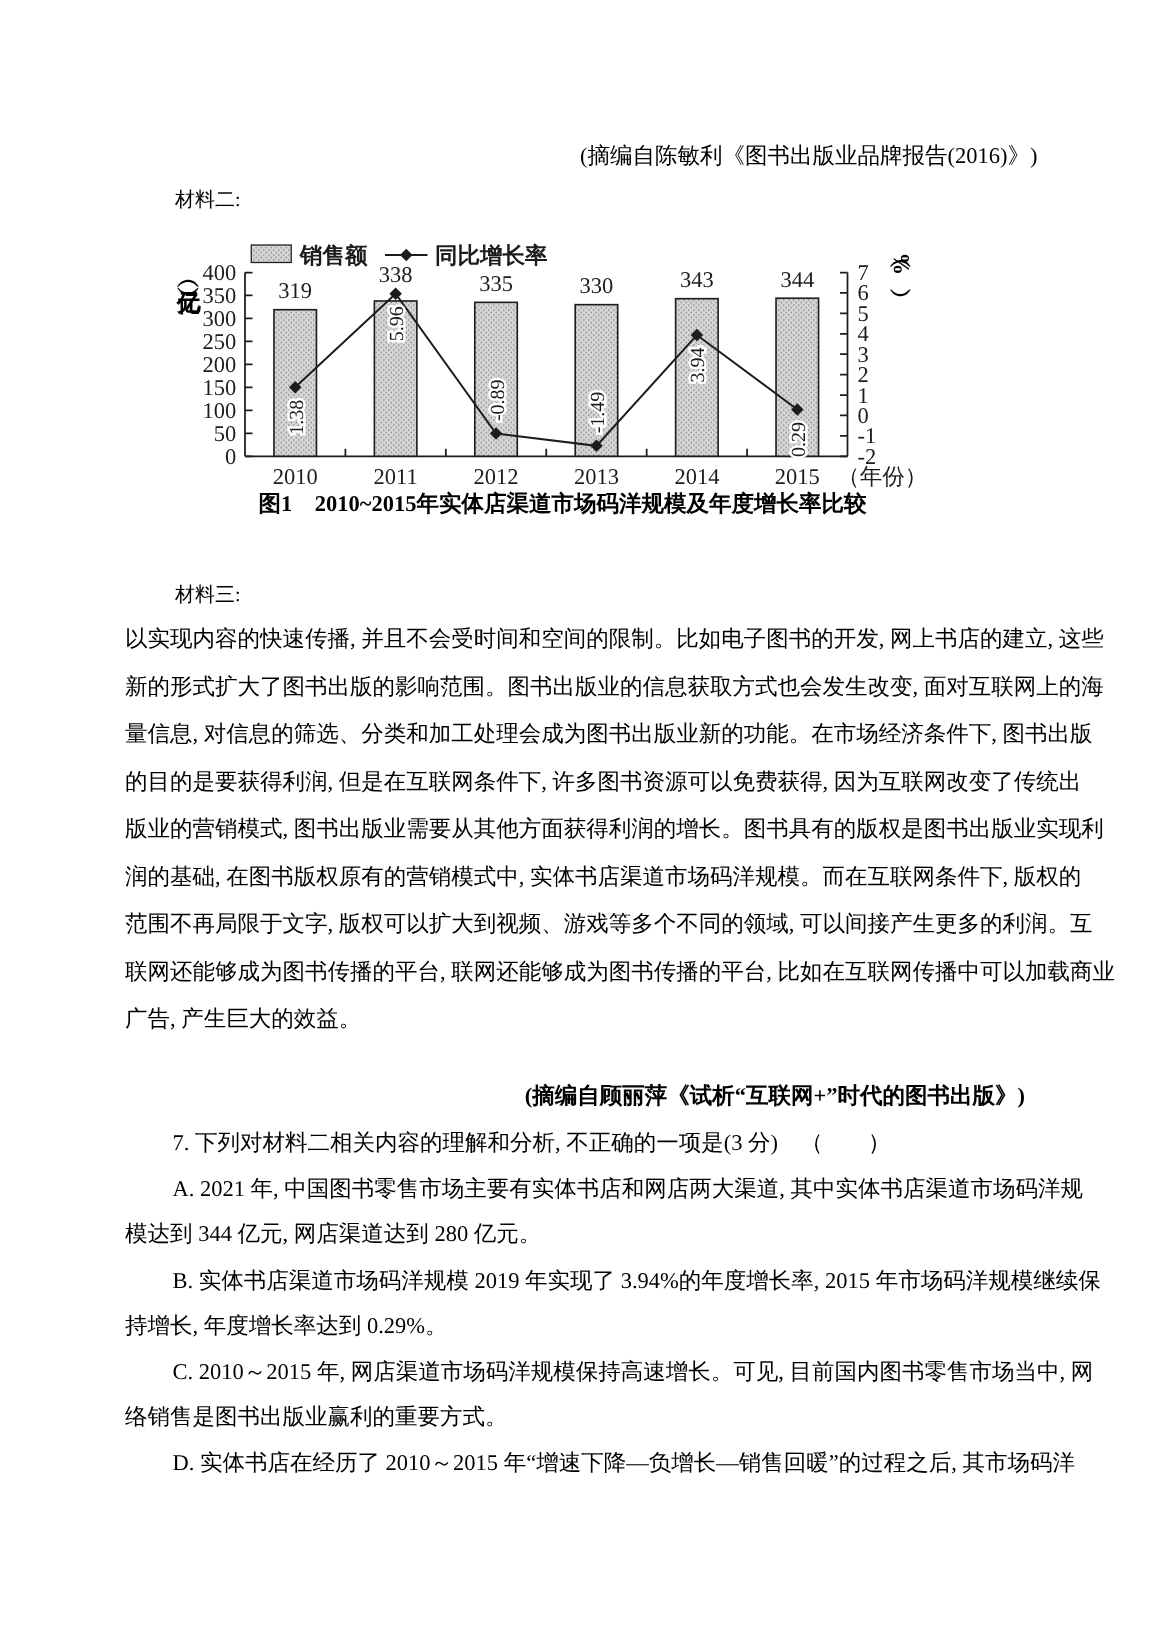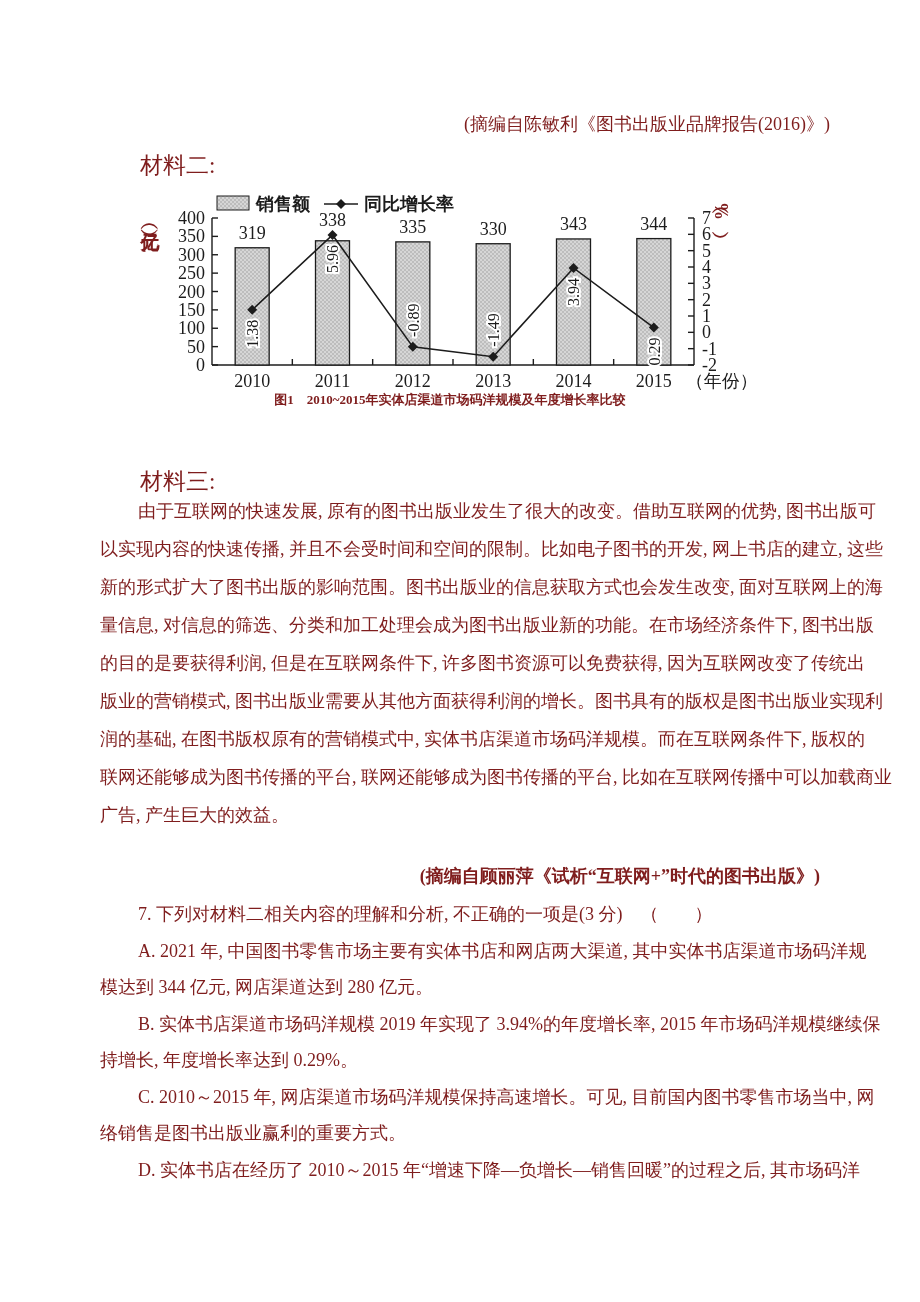--- a/index.html
+++ b/index.html
@@ -1,34 +1,34 @@
 <!DOCTYPE html>
 <html><head>
 <meta charset="utf-8">
 <style>
   html,body{margin:0;padding:0;background:#e8e8e8;}
   .page{
     position:relative;
     width:920px;height:1302px;
     background:#ffffff;
     font-family:"Liberation Serif","DejaVu Serif",serif;
-    color:#7f1d1d;
+    color:#000000;
     overflow:hidden;
   }
   .abs{position:absolute;}
   .src{font-size:18px;white-space:nowrap;}
   .src1{top:112px;right:90px;}
   .src2{top:431px;right:104px;}
   .src3{top:864px;right:100px;font-weight:bold;}
-  .mat-label{font-size:23px;left:140px;white-space:nowrap;}
+  .mat-label{font-size:16px;left:140px;white-space:nowrap;}
   .mat2{top:150px;}
   .mat3{top:466px;}
-  .chart-wrap{left:144px;top:185px;width:620px;height:208px;}
+  .chart-wrap{left:128px;top:185px;width:620px;height:208px;}
   .caption{left:140px;top:391px;width:620px;text-align:center;
-           font-size:13px;font-weight:bold;white-space:nowrap;}
+           font-size:18px;font-weight:bold;white-space:nowrap;}
   .vtitle{writing-mode:vertical-rl;text-orientation:mixed;
           font-weight:bold;white-space:nowrap;line-height:1;}
   .vt-left{left:141px;top:218px;font-size:19px;}
   .vt-right{left:712px;top:202px;font-size:18px;}
   .para{left:100px;width:730px;font-size:18px;}
   .para .tline{height:38px;line-height:38px;white-space:nowrap;overflow:visible;}
   .q .tline{height:36.5px;line-height:36.5px;}
   .para .indent{text-indent:38px;}
   .p3{top:492px;}
   .q{top:896px;}
@@ -150,27 +150,27 @@
 
   <div class="abs vtitle vt-left">（亿元）</div>
   <div class="abs vtitle vt-right">（%）</div>
 
   <div class="abs caption">图1　2010~2015年实体店渠道市场码洋规模及年度增长率比较</div>
 
 
   <div class="abs mat-label mat3">材料三:</div>
 
   <div class="abs para p3" id="material3-para">
-      <div class="tline indent">由于互联网的快速发展, 原有的图书出版业发生了很大的改变。借助互联网的优势, 图书出版可</div>
       <div class="tline">以实现内容的快速传播, 并且不会受时间和空间的限制。比如电子图书的开发, 网上书店的建立, 这些</div>
       <div class="tline">新的形式扩大了图书出版的影响范围。图书出版业的信息获取方式也会发生改变, 面对互联网上的海</div>
       <div class="tline">量信息, 对信息的筛选、分类和加工处理会成为图书出版业新的功能。在市场经济条件下, 图书出版</div>
       <div class="tline">的目的是要获得利润, 但是在互联网条件下, 许多图书资源可以免费获得, 因为互联网改变了传统出</div>
       <div class="tline">版业的营销模式, 图书出版业需要从其他方面获得利润的增长。图书具有的版权是图书出版业实现利</div>
       <div class="tline">润的基础, 在图书版权原有的营销模式中, 实体书店渠道市场码洋规模。而在互联网条件下, 版权的</div>
+      <div class="tline">范围不再局限于文字, 版权可以扩大到视频、游戏等多个不同的领域, 可以间接产生更多的利润。互</div>
       <div class="tline">联网还能够成为图书传播的平台, 联网还能够成为图书传播的平台, 比如在互联网传播中可以加载商业</div>
       <div class="tline">广告, 产生巨大的效益。</div>
     </div>
 
   <div class="abs src src3">(摘编自顾丽萍《试析“互联网+”时代的图书出版》)</div>
 
   <div class="abs para q" id="question-block">
       <div class="tline indent">7. 下列对材料二相关内容的理解和分析, 不正确的一项是(3 分)　（　　）</div>
       <div class="tline indent">A. 2021 年, 中国图书零售市场主要有实体书店和网店两大渠道, 其中实体书店渠道市场码洋规</div>
       <div class="tline">模达到 344 亿元, 网店渠道达到 280 亿元。</div>

